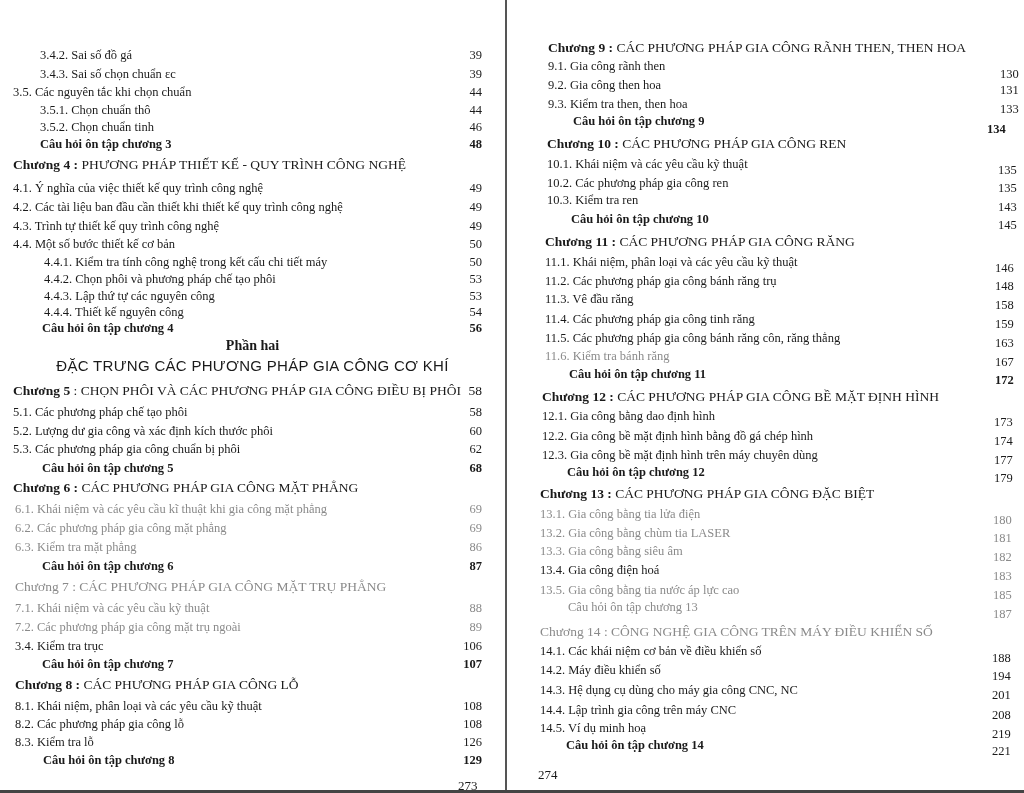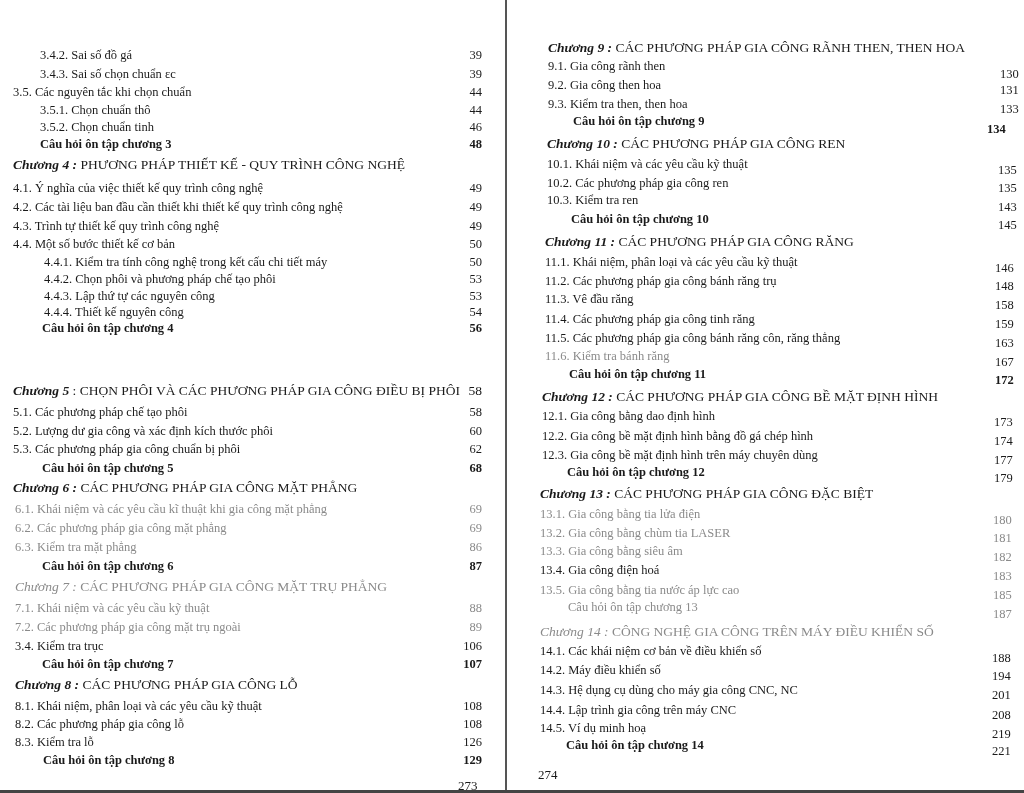--- a/index.html
+++ b/index.html
@@ -14,21 +14,21 @@
   .gutter { position: absolute; left: 505px; top: 0; width: 2px; height: 793px; background: #555; }
   .bottom-edge { position: absolute; left: 0; bottom: 0; width: 1024px; height: 3px; background: #444; }
 
   .row { position: absolute; font-size: 12.5px; line-height: 16px; white-space: nowrap; }
   .row .txt { position: absolute; left: 0; top: 0; }
   .row .num { position: absolute; top: 0; }
   .left .num { right: 0; }
   .bold { font-weight: bold; }
   .faded { color: #8a8a8a; }
   .chap { font-size: 13.5px; }
-  .chap .chap-label { font-style: italic; font-weight: bold; }
+  .chap .chap-label { font-weight: bold; }
   .part-title { position: absolute; text-align: center; font-weight: bold; font-size: 14px; }
   .part-sub { position: absolute; text-align: center; font-family: "Liberation Sans", "DejaVu Sans", sans-serif; font-size: 15px; letter-spacing: 0.3px; }
   .folio { position: absolute; font-size: 13px; }
 </style>
 </head>
 <body>
 
 <div class="page page-left left">
 
   <div class="row" style="left:40px;top:47px;width:442px">
@@ -89,20 +89,22 @@
     </div>
   <div class="row" style="left:44px;top:304px;width:438px">
       <span class="txt">4.4.4. Thiết kế nguyên công</span>
       <span class="num">54</span>
     </div>
   <div class="row bold" style="left:42px;top:320px;width:440px">
       <span class="txt">Câu hỏi ôn tập chương 4</span>
       <span class="num">56</span>
     </div>
 
+  <div class="part-title" style="left:0;top:338px;width:505px">Phần hai</div>
+  <div class="part-sub" style="left:0;top:357px;width:505px">ĐẶC TRƯNG CÁC PHƯƠNG PHÁP GIA CÔNG CƠ KHÍ</div>
 
   <div class="row chap" style="left:13px;top:383px;width:469px">
     <span class="txt"><span class="chap-label">Chương 5</span> <span>: CHỌN PHÔI VÀ CÁC PHƯƠNG PHÁP GIA CÔNG ĐIỀU BỊ PHÔI</span></span>
     <span class="num">58</span>
   </div>
   <div class="row" style="left:13px;top:404px;width:469px">
       <span class="txt">5.1. Các phương pháp chế tạo phôi</span>
       <span class="num">58</span>
     </div>
   <div class="row" style="left:13px;top:423px;width:469px">

